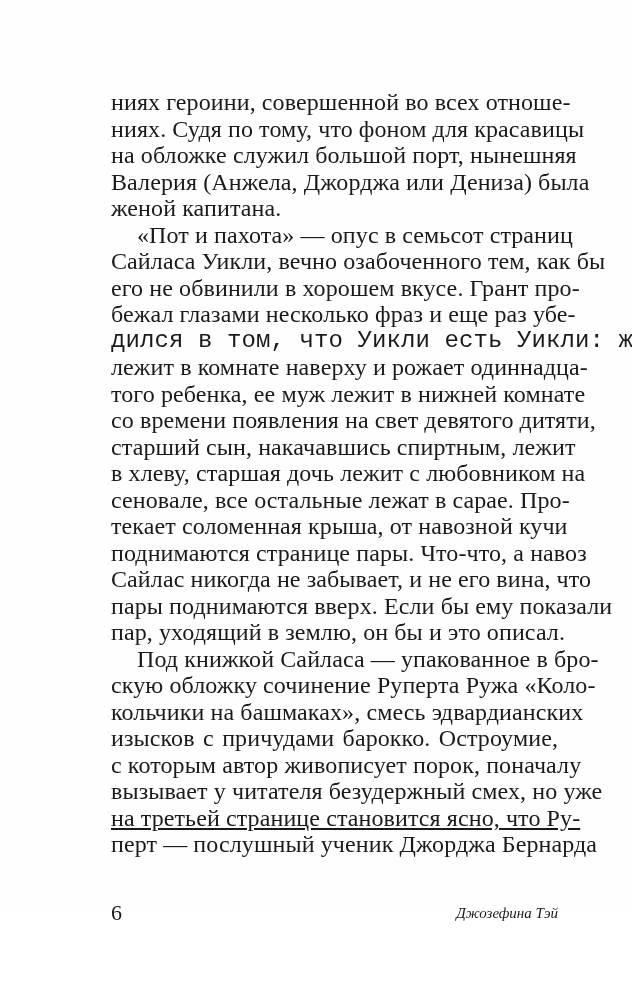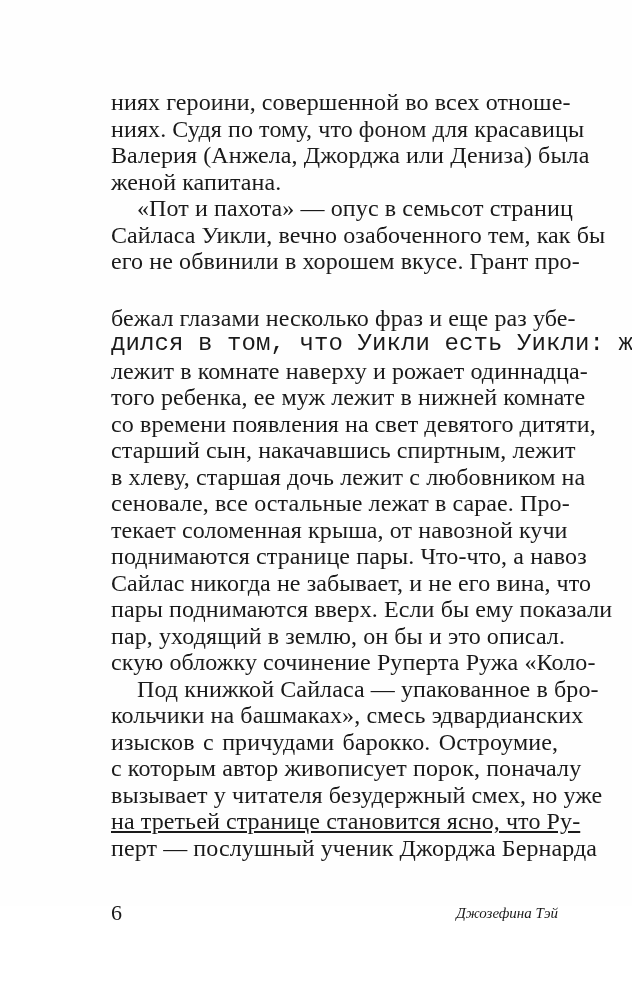--- a/index.html
+++ b/index.html
@@ -66,40 +66,41 @@
       font-style: italic;
     }
   </style>
 </head>
 <body>
 
 <div class="page">
   <div class="text-block">
     <span class="line" style="height: 26.5172px; line-height: 26.5172px;">ниях героини, совершенной во всех отноше-</span>
     <span class="line" style="height: 26.5172px; line-height: 26.5172px;">ниях. Судя по тому, что фоном для красавицы</span>
+    <span class="line" style="height: 26.5172px; line-height: 26.5172px;">на обложке служил большой порт, нынешняя</span>
     <span class="line" style="height: 26.5172px; line-height: 26.5172px;">Валерия (Анжела, Джорджа или Дениза) была</span>
     <span class="line last" style="height: 26.5172px; line-height: 26.5172px;">женой капитана.</span>
     <span class="line indent" style="height: 26.5172px; line-height: 26.5172px;">«Пот и пахота» — опус в семьсот страниц</span>
     <span class="line" style="height: 26.5172px; line-height: 26.5172px;">Сайласа Уикли, вечно озабоченного тем, как бы</span>
     <span class="line" style="height: 26.5172px; line-height: 26.5172px;">его не обвинили в хорошем вкусе. Грант про-</span>
-    <span class="line" style="height: 26.5172px; line-height: 26.5172px; margin-top: 30px;">бежал глазами несколько фраз и еще раз убе-</span>
+    <span class="line" style="height: 26.5172px; line-height: 26.5172px;">бежал глазами несколько фраз и еще раз убе-</span>
     <span class="line" style="height: 26.5172px; line-height: 26.5172px; font-family: Liberation Mono, monospace;">дился в том, что Уикли есть Уикли: женщина</span>
     <span class="line" style="height: 26.5172px; line-height: 26.5172px;">лежит в комнате наверху и рожает одиннадца-</span>
     <span class="line" style="height: 26.5172px; line-height: 26.5172px;">того ребенка, ее муж лежит в нижней комнате</span>
     <span class="line" style="height: 26.5172px; line-height: 26.5172px;">со времени появления на свет девятого дитяти,</span>
     <span class="line" style="height: 26.5172px; line-height: 26.5172px;">старший сын, накачавшись спиртным, лежит</span>
     <span class="line" style="height: 26.5172px; line-height: 26.5172px;">в хлеву, старшая дочь лежит с любовником на</span>
     <span class="line" style="height: 26.5172px; line-height: 26.5172px;">сеновале, все остальные лежат в сарае. Про-</span>
     <span class="line" style="height: 26.5172px; line-height: 26.5172px;">текает соломенная крыша, от навозной кучи</span>
     <span class="line" style="height: 26.5172px; line-height: 26.5172px;">поднимаются странице пары. Что-что, а навоз</span>
     <span class="line" style="height: 26.5172px; line-height: 26.5172px;">Сайлас никогда не забывает, и не его вина, что</span>
     <span class="line" style="height: 26.5172px; line-height: 26.5172px;">пары поднимаются вверх. Если бы ему показали</span>
     <span class="line last" style="height: 26.5172px; line-height: 26.5172px;">пар, уходящий в землю, он бы и это описал.</span>
+    <span class="line indent" style="height: 26.5172px; line-height: 26.5172px;">Под книжкой Сайласа — упакованное в бро-</span>
     <span class="line" style="height: 26.5172px; line-height: 26.5172px;">скую обложку сочинение Руперта Ружа «Коло-</span>
-    <span class="line indent" style="height: 26.5172px; line-height: 26.5172px;">Под книжкой Сайласа — упакованное в бро-</span>
     <span class="line" style="height: 26.5172px; line-height: 26.5172px;">кольчики на башмаках», смесь эдвардианских</span>
     <span class="line" style="height: 26.5172px; line-height: 26.5172px;">изысков с причудами барокко. Остроумие,</span>
     <span class="line" style="height: 26.5172px; line-height: 26.5172px;">с которым автор живописует порок, поначалу</span>
     <span class="line" style="height: 26.5172px; line-height: 26.5172px;">вызывает у читателя безудержный смех, но уже</span>
     <span class="line" style="height: 26.5172px; line-height: 26.5172px; text-decoration: underline;">на третьей странице становится ясно, что Ру-</span>
     <span class="line" style="height: 26.5172px; line-height: 26.5172px;">перт — послушный ученик Джорджа Бернарда</span>
   </div>
 
   <div class="footer">
     <span class="page-number">6</span>

